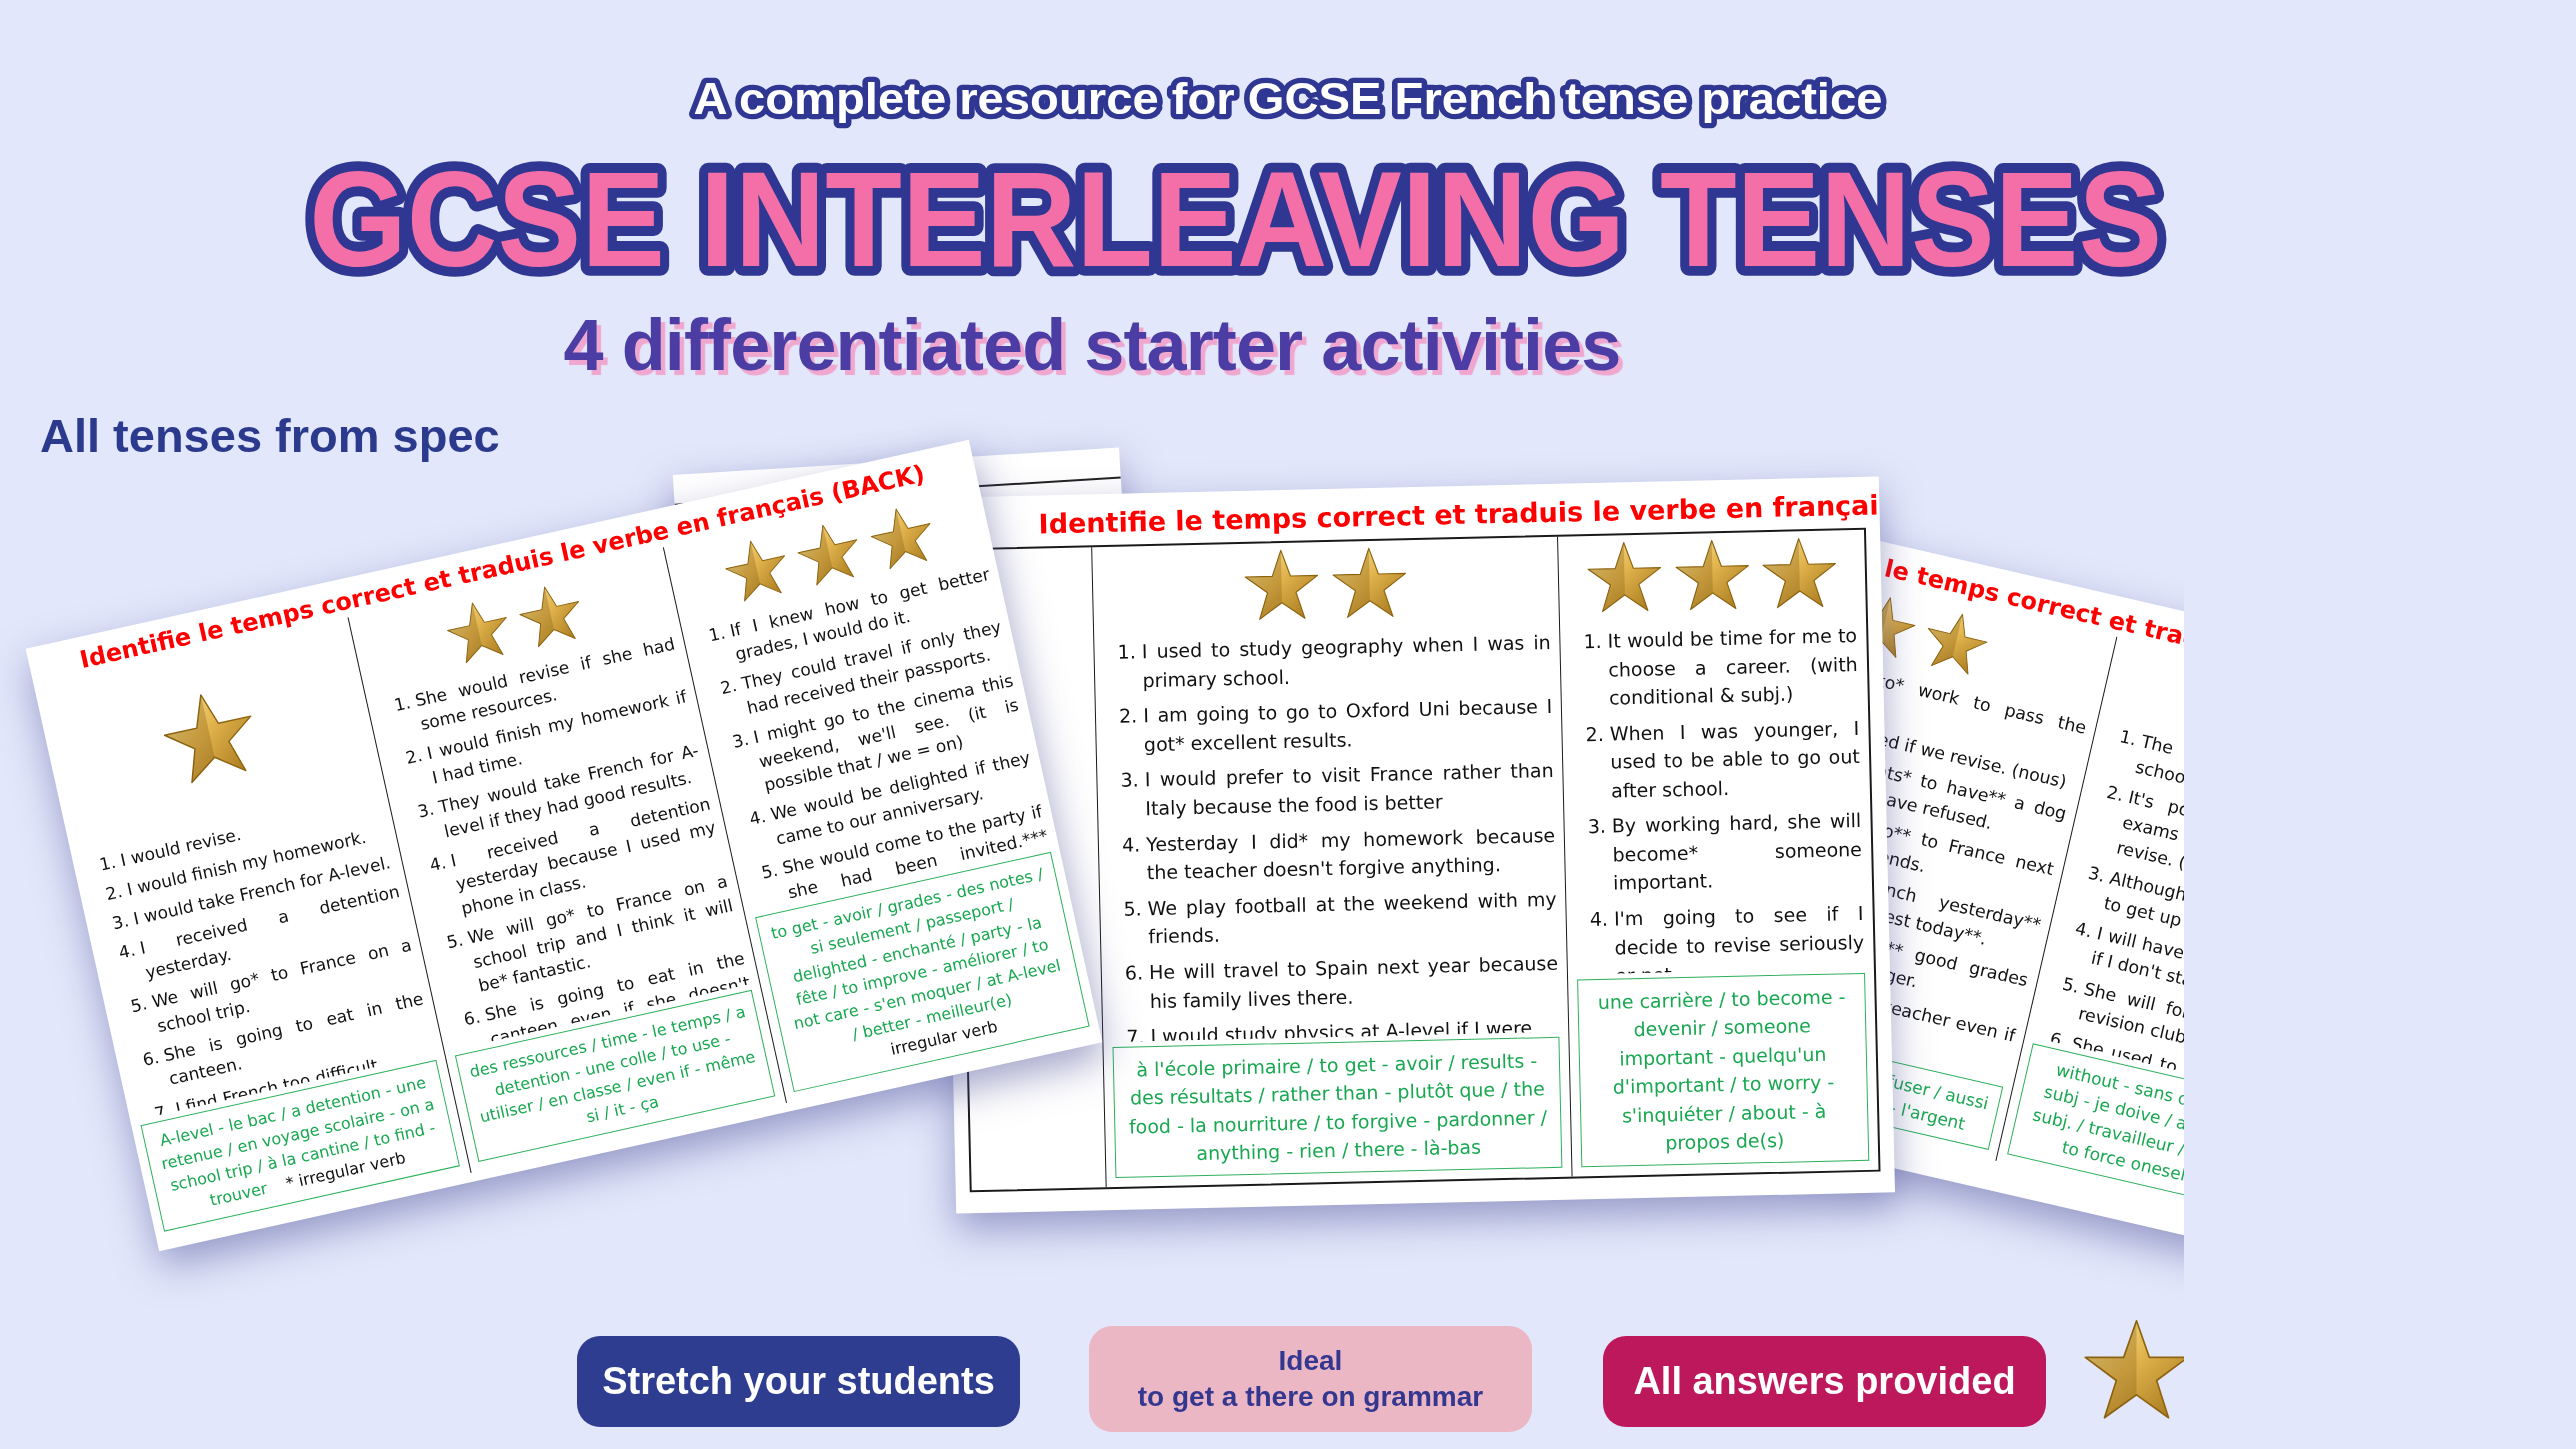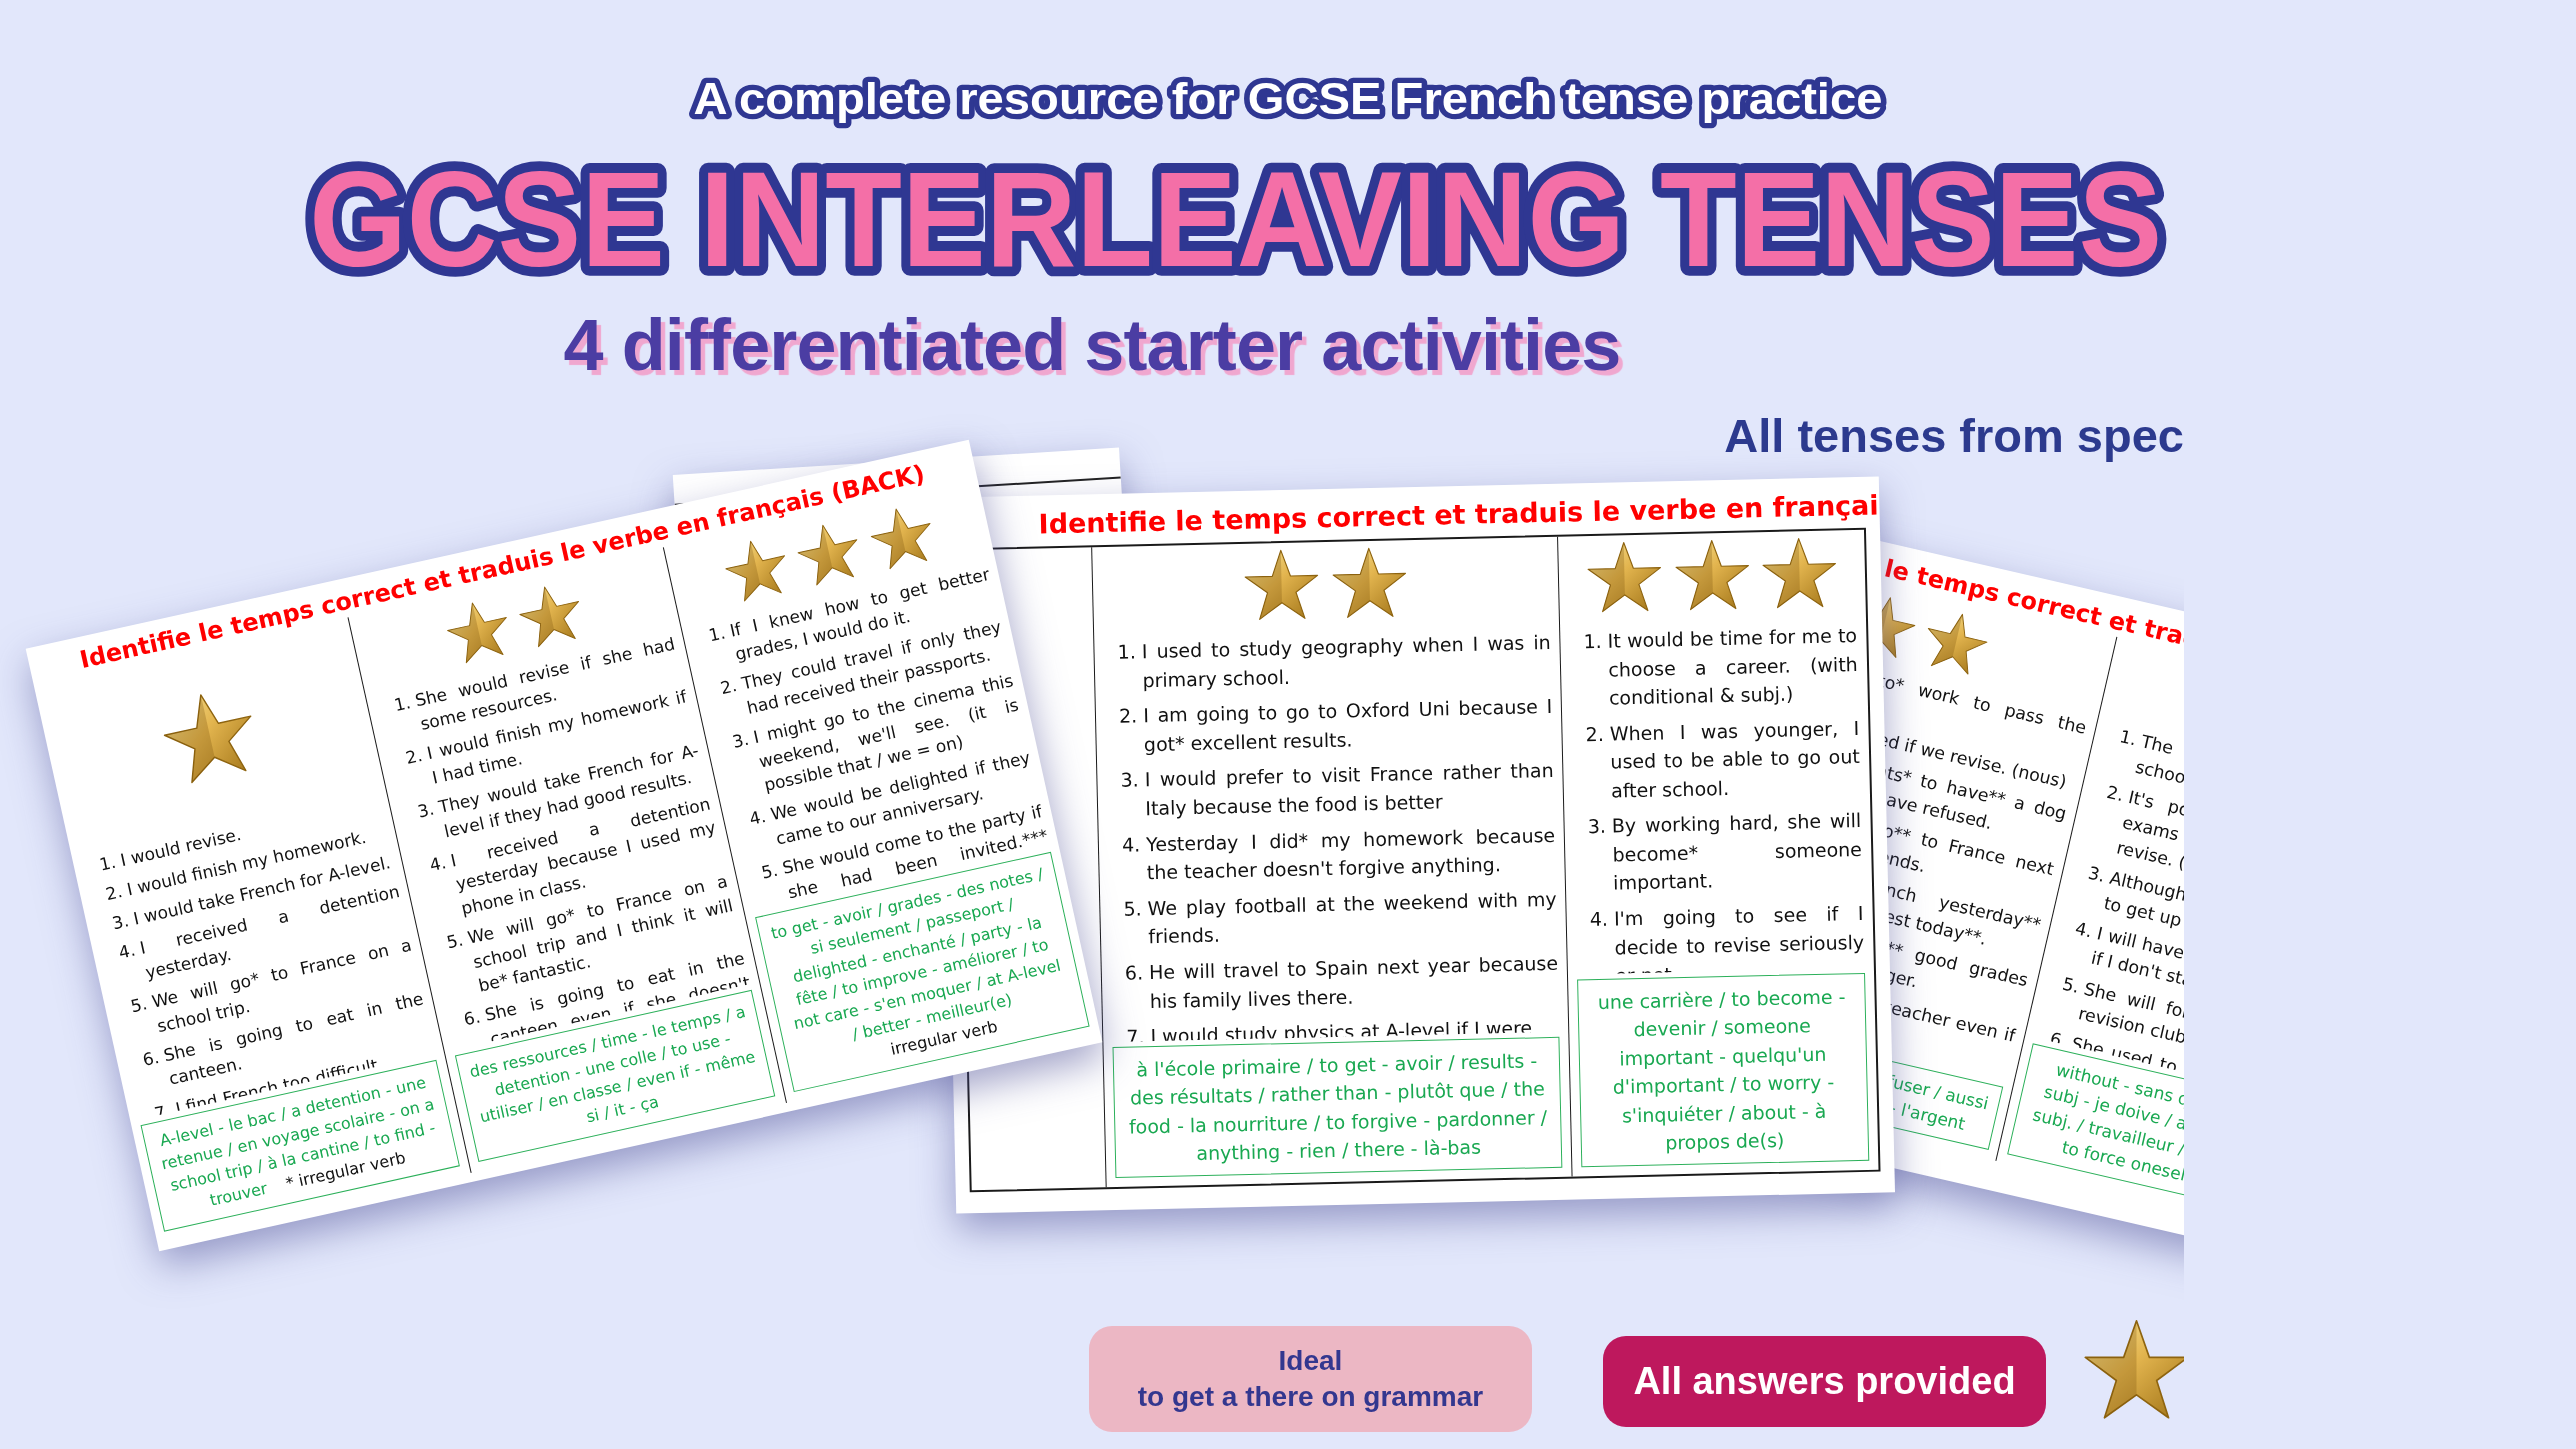--- a/index.html
+++ b/index.html
@@ -4,22 +4,22 @@
 <style>
   html,body{margin:0;padding:0;background:#e2e7fb;}
   .stage{position:relative;width:2184px;height:1449px;background:#e2e7fb;overflow:hidden;
          font-family:"Liberation Sans",sans-serif;}
 
   
   .hdr-svg{position:absolute;left:0;top:32px;width:2576px;height:295px;}
   .subtitle{position:absolute;left:0;top:304px;width:100%;text-align:center;
             font-size:72px;font-weight:700;color:#4b3da3;letter-spacing:-0.9px;
             text-shadow:4.5px 5.4px 0.9px #f0a7cf;}
-  .spec{position:absolute;left:0;top:408px;width:100%;text-align:right;
-        font-size:47px;font-weight:700;color:#2c3a8e;}
+  .spec{position:absolute;left:0;top:408px;width:100%;text-align:left;
+        font-size:47px;font-weight:700;color:#2c3a8e;padding-left:40px;}
 
   
   .sheet{position:absolute;background:#fff;box-shadow:0 16px 38px rgba(75,78,150,.5);
          overflow:hidden;font-family:"DejaVu Sans",sans-serif;color:#111;}
   .sheet-back{left:680px;top:461px;width:447px;height:250px;transform:rotate(-3.5deg);z-index:1;}
   .back-line{border-top:2.7px solid #222;margin-top:29px;}
   .sheet-right{left:1673px;top:590px;width:769px;height:608px;transform:rotate(13deg);z-index:2;}
   .sheet-middle{left:948px;top:487px;width:939px;height:716px;transform:rotate(-1.3deg);z-index:3;}
   .sheet-left{left:81px;top:537px;width:966px;height:617px;transform:rotate(-12.5deg);z-index:4;}
 
@@ -294,20 +294,23 @@
             <li class="ws-item">By making an effort, he could improve his grades but he doesn't care.</li>
           </ol>
         <div class="vocab">
           <span>to get - avoir / grades - des notes / si seulement / passeport / delighted - enchanté / party - la fête / to improve - améliorer / to not care - s'en moquer / at A-level / better - meilleur(e)</span>
           <span class="note">irregular verb</span>
         </div>
       </div>
     </div>
   </div>
 
+  <div class="badge badge-navy">
+    <span>Stretch your students</span>
+  </div>
   <div class="badge badge-pink">
     <span>Ideal</span>
     <span>to get a there on grammar</span>
   </div>
   <div class="badge badge-purple">
     <span>All answers provided</span>
   </div>
 
   <svg class="corner-star" viewBox="0 0 100 100">
     <polygon points="50,3 61.8,36.6 97,36.6 68.5,57.8 79.4,92 50,71 20.6,92 31.5,57.8 3,36.6 38.2,36.6" fill="url(#goldgrad)" stroke="#8e6410" stroke-width="1.5" stroke-linejoin="round"></polygon>

